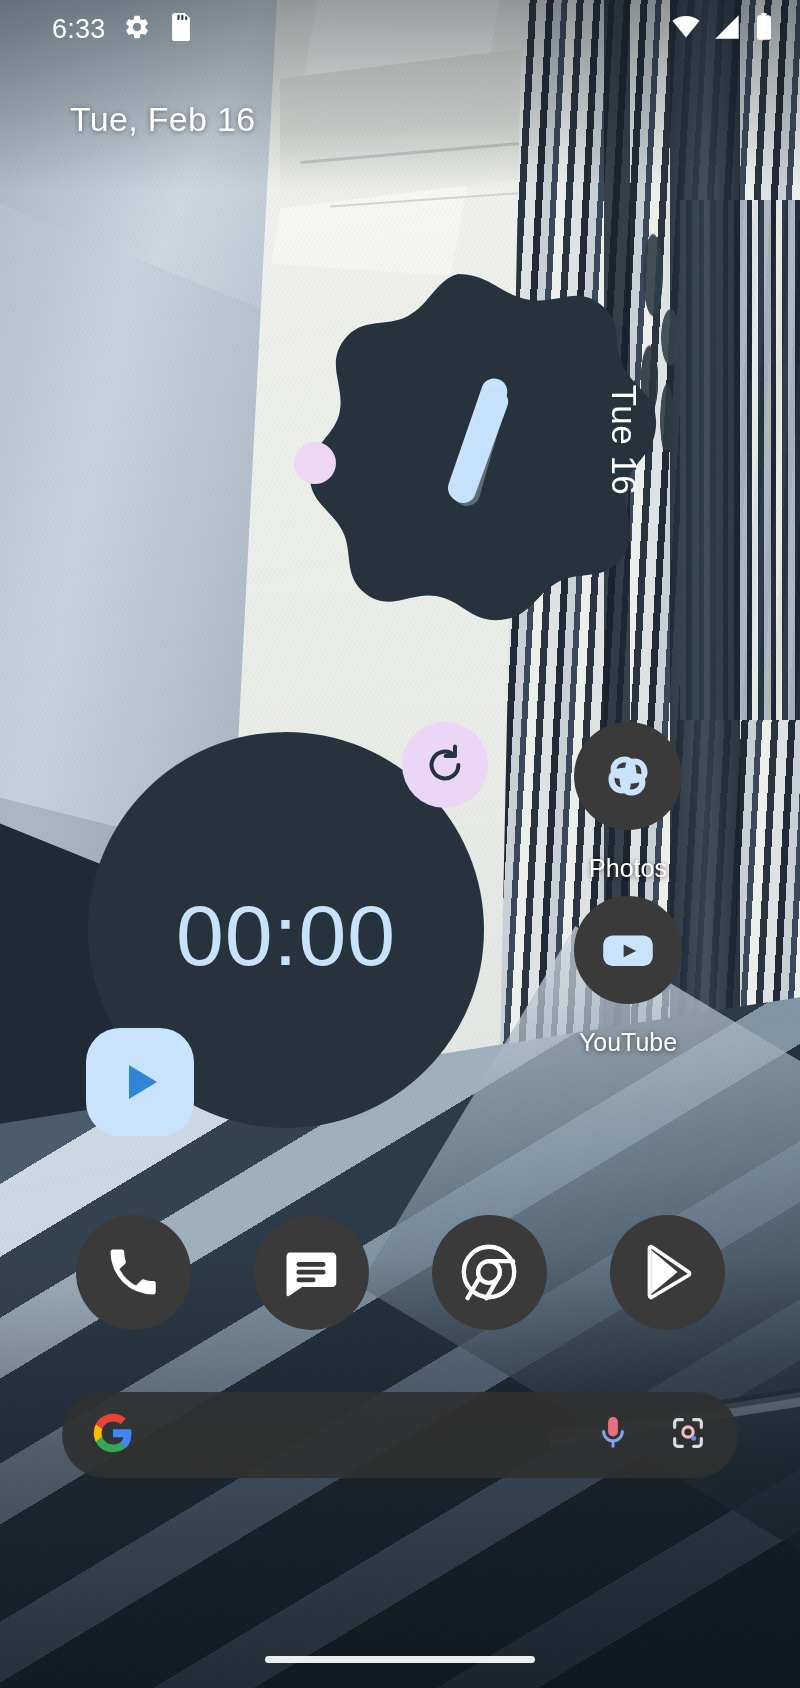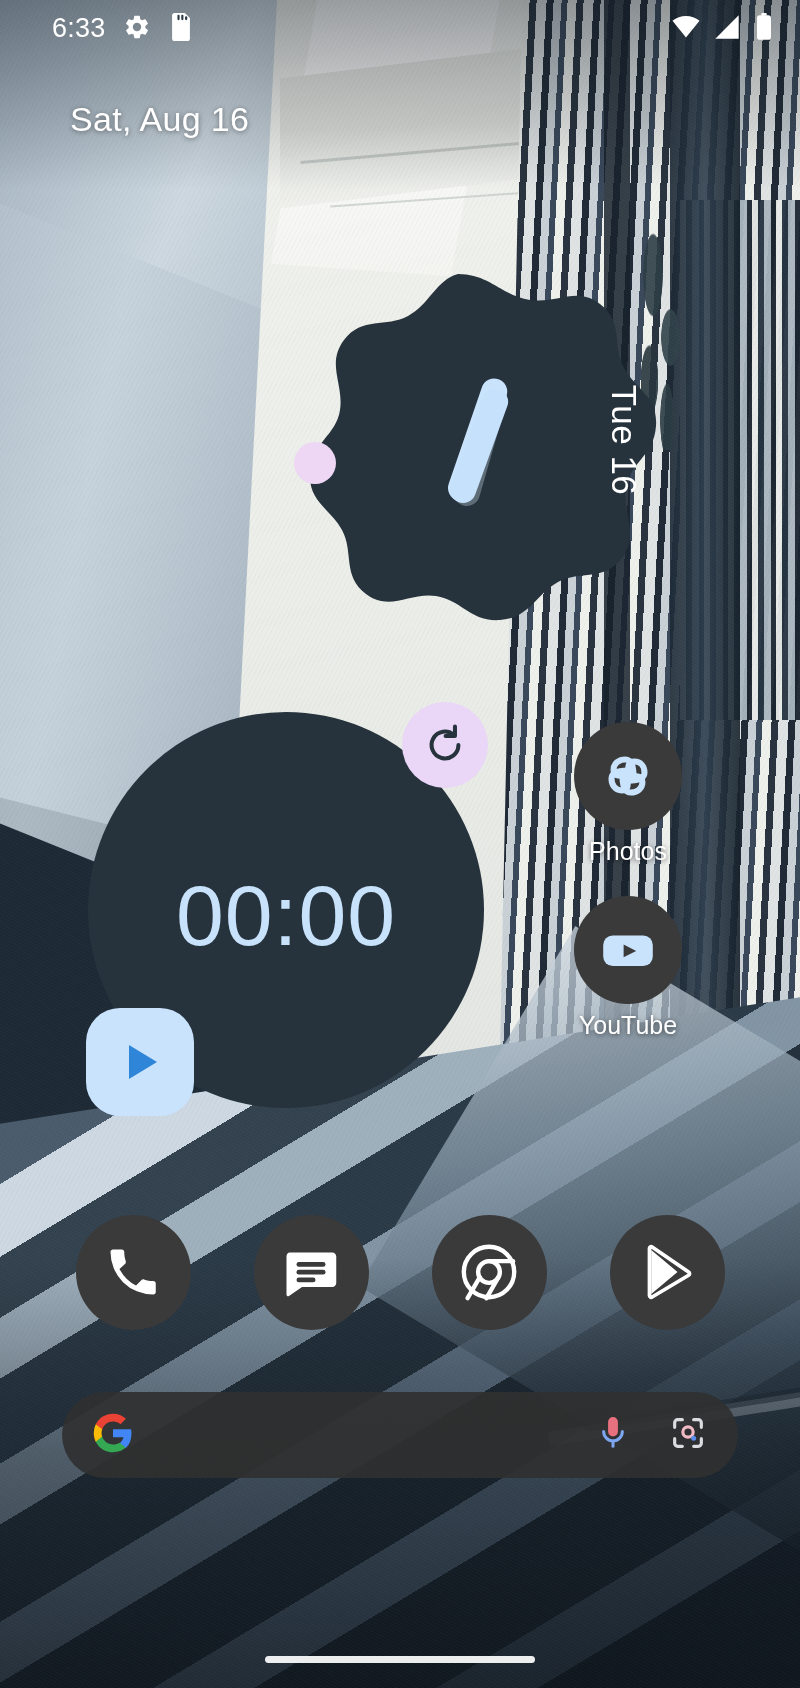--- a/index.html
+++ b/index.html
@@ -142,21 +142,21 @@
       repeating-linear-gradient(27deg, rgba(255,255,255,.018) 0 1px, transparent 1px 3px),
       repeating-linear-gradient(117deg, rgba(0,0,0,.022) 0 1px, transparent 1px 4px);
   }
 
   
   #status-bar {
     position:absolute; left:0; top:0; width:800px; height:58px;
     display:flex; align-items:center; justify-content:space-between;
     padding:0 26px 0 52px; z-index:40; color:#fff;
   }
-  .sb-left { display:flex; gap:18px; }
+  .sb-left { display:flex; align-items:center; gap:18px; }
   .sb-time { font-size:27px; letter-spacing:.2px; font-weight:400; color:#fff; }
   .sb-right { display:flex; align-items:center; gap:13px; }
 
   
   #date-widget {
     position:absolute; left:70px; top:100px; z-index:30;
     font-size:34px; color:#ffffff; letter-spacing:.3px;
     text-shadow:0 1px 5px rgba(0,0,0,.45);
   }
 
@@ -187,21 +187,21 @@
   }
   #clock-date-vert {
     position:absolute; right:-22px; top:148px;
     font-size:35px; color:#ffffff; letter-spacing:.5px;
     transform:rotate(90deg); transform-origin:center;
     white-space:nowrap;
   }
 
   
   #stopwatch-widget {
-    position:absolute; left:88px; top:712px; width:396px; height:396px; z-index:24;
+    position:absolute; left:88px; top:732px; width:396px; height:396px; z-index:24;
   }
   .sw-circle {
     position:absolute; left:0; top:0; width:396px; height:396px;
     border-radius:50%; background:#26333d;
   }
   .sw-time {
     position:absolute; left:0; top:154px; width:396px; text-align:center;
     font-size:86px; color:#c8e2fc; letter-spacing:1px; font-weight:400;
   }
   #sw-reset-button {
@@ -226,21 +226,21 @@
   .app-cell {
     position:absolute; width:150px; z-index:26;
     display:flex; flex-direction:column; align-items:center;
   }
   .app-icon {
     width:108px; height:108px; border-radius:50%;
     display:flex; align-items:center; justify-content:center;
     background:#3a3a3a;
   }
   .app-label {
-    margin-top:7px; font-size:25px; color:#ffffff;
+    margin-top:24px; font-size:25px; color:#ffffff;
     text-shadow:0 1px 5px rgba(0,0,0,.6); white-space:nowrap;
   }
   #app-photos { left:553px; top:722px; }
   #app-youtube { left:553px; top:896px; }
 
   
   #dock {
     position:absolute; left:0; top:1212px; width:800px; height:120px;
     display:flex; align-items:center; justify-content:space-around;
     padding:0 44px; z-index:26;
@@ -324,21 +324,21 @@
     </span>
     <span>
       <svg width="20" height="28" viewBox="0 0 14 24" fill="#fff">
         <rect x="4.6" y="0" width="4.8" height="2.4" rx="1"></rect>
         <rect x="1" y="2" width="12" height="21" rx="2.4"></rect>
       </svg>
     </span>
   </div>
 </div>
 
-<div id="date-widget">Sat, Aug 16</div>
+<div id="date-widget">Tue, Feb 16</div>
 
 <div id="clock-widget">
   <svg class="cookie-svg" viewBox="0 0 400 400">
     <path fill="#26333d" d="
       M200 2
       C232 2 244 24 272 28
       C300 32 318 14 342 32
       C366 50 354 74 366 96
       C378 118 400 124 398 154
       C396 184 372 190 368 216

